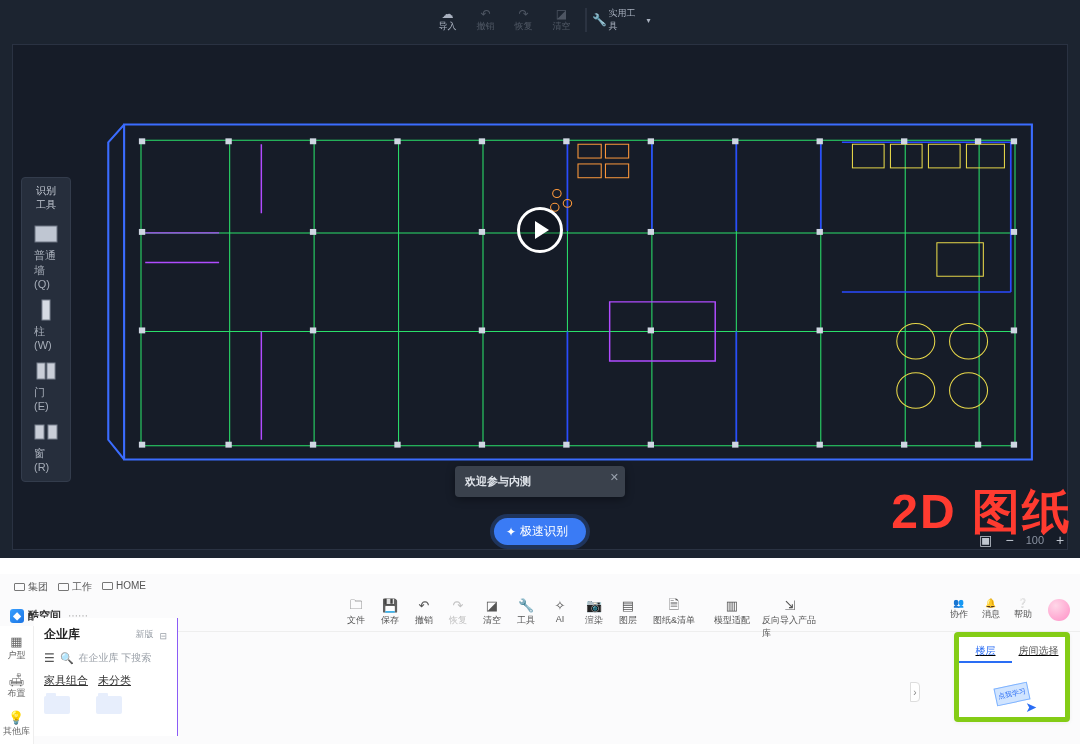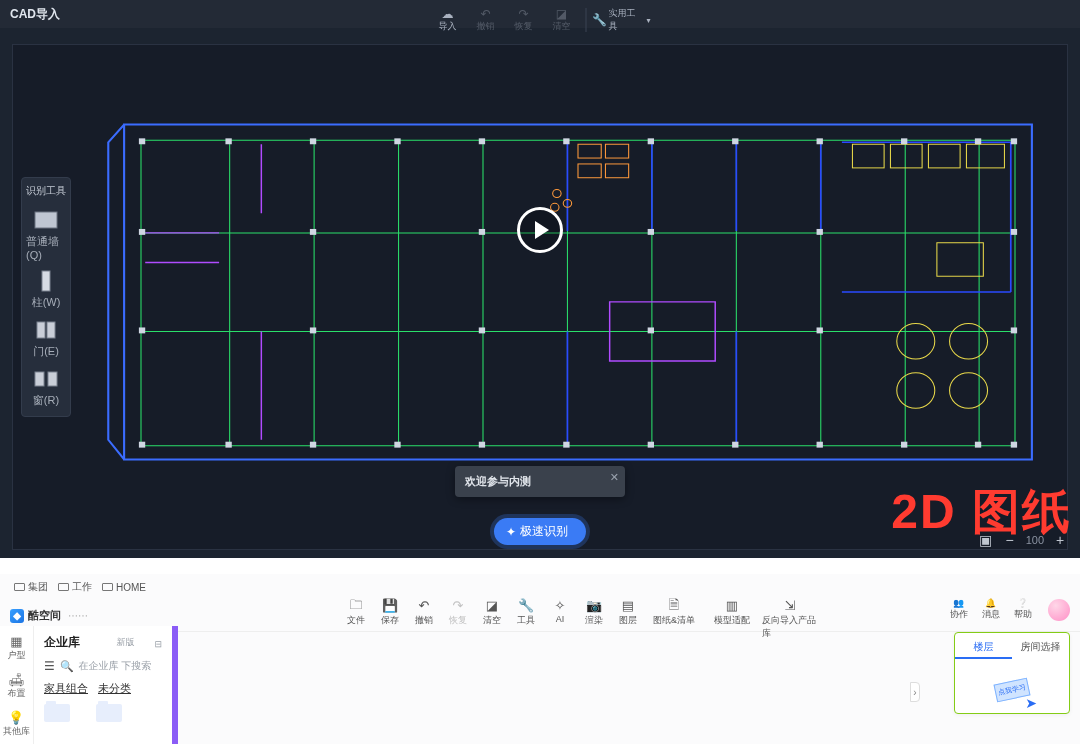--- a/index.html
+++ b/index.html
@@ -11,21 +11,21 @@
   .cad-toolbar { position: absolute; top: 4px; left: 50%; transform: translateX(-50%); display: flex; gap: 2px; }
   .tb-item { width: 36px; height: 32px; display: flex; flex-direction: column; align-items: center; justify-content: center; color: #aab2c0; font-size: 9px; gap: 0px; cursor: pointer; }
   .tb-item .ico { width: 14px; height: 12px; display: flex; align-items: center; justify-content: center; font-size: 12px; }
   .tb-item.disabled { opacity: .35; }
   .tb-sep { width: 1px; height: 24px; background: #3a4252; margin: 4px 4px 0 4px; }
   .tb-item.wide { width: 58px; flex-direction: row; gap: 2px; }
   .tb-item .dd { font-size: 8px; margin-left: 2px; }
 
   .canvas-area { position: absolute; left: 12px; right: 12px; top: 44px; bottom: 8px; background: #161c28; border: 1px solid #2a3242; }
   
-  .palette { position: absolute; left: 8px; top: 132px; width: 50px; background: #262e3c; border: 1px solid #333c4c; border-radius: 4px; padding: 4px 4px; }
+  .palette { position: absolute; left: 8px; top: 132px; width: 50px; background: #262e3c; border: 1px solid #333c4c; border-radius: 4px; padding: 4px 12px; }
   .palette-title { color: #c6ccd6; font-size: 10px; text-align: center; padding: 2px 0 6px 0; }
   .pal-item { display: flex; flex-direction: column; align-items: center; padding: 2px 0 4px 0; }
   .pal-item .picon { width: 32px; height: 28px; display: flex; align-items: center; justify-content: center; }
   .pal-item .plabel { font-size: 11px; color: #a6adb8; }
   .picon svg { display: block; }
 
   
   .floorplan { position: absolute; left: 90px; right: 14px; top: 50px; bottom: 60px; }
   .floorplan svg { width: 100%; height: 100%; }
 
@@ -40,72 +40,69 @@
 
   .cta-btn { position: absolute; left: 50%; top: 518px; transform: translateX(-50%); background: #3a7bf5; color: #fff; border-radius: 14px; padding: 5px 18px 5px 12px; font-size: 12px; display: flex; align-items: center; gap: 4px; cursor: pointer; box-shadow: 0 0 0 4px rgba(58,123,245,.25); }
 
   .watermark { position: absolute; right: 8px; bottom: 14px; color: #ff3b30; font-size: 48px; font-weight: 600; letter-spacing: 2px; pointer-events: none; }
 
   .status-strip { position: absolute; right: 12px; bottom: 10px; display: flex; align-items: center; gap: 8px; color: #8b93a2; font-size: 11px; }
   .zoombtn { width:16px; height:16px; display:flex; align-items:center; justify-content:center; color:#c0c6d0; font-size:14px; cursor:pointer; }
 
   
   .light-app { position: absolute; top: 574px; left: 0; width: 1080px; height: 170px; background: #fbfbfc; }
-  .breadcrumbs { display:flex; align-items:center; gap:10px; padding: 6px 14px; font-size: 10px; color: #555; }
+  .breadcrumbs { display:flex; align-items:flex-start; gap:10px; padding: 6px 14px; font-size: 10px; color: #555; }
   .breadcrumbs .crumb { display:flex; align-items:center; gap:3px; }
   .folder-ico { width:11px; height:8px; border:1px solid #777; border-radius:1px; }
   .light-header { display:flex; align-items:center; padding: 4px 10px; gap: 8px; border-bottom: 1px solid #eee; height: 32px; }
   .brand { display:flex; align-items:center; gap:4px; font-size: 11px; color:#333; font-weight:600; }
   .brand-dot { width:14px; height:14px; border-radius:3px; background: linear-gradient(135deg,#39a0ff,#1b74e4); display:flex; align-items:center; justify-content:center; color:#fff; font-size:10px; }
   .brand-sub { color:#aaa; font-weight: normal; margin-left:3px; font-size:10px; }
   .mid-tools { position:absolute; left: 340px; top: 24px; display:flex; gap: 2px; align-items:flex-start; }
   .mt-item { width: 32px; display:flex; flex-direction:column; align-items:center; gap:1px; font-size: 9px; color:#555; cursor:pointer; }
   .mt-item.disabled { opacity:.35; }
   .mt-item.wide { width: 56px; }
   .mt-item .mi { font-size: 13px; height:15px; display:flex; align-items:center; justify-content:center; }
   .right-tools { position:absolute; right: 10px; top: 24px; display:flex; align-items:center; gap: 6px; }
   .rt-item { width: 26px; display:flex; flex-direction:column; align-items:center; font-size: 9px; color:#555; }
   .avatar { width:22px; height:22px; border-radius:50%; background: radial-gradient(circle at 35% 30%, #ffd7e8, #ff8fc6); margin-left:6px; }
 
   .left-rail { position:absolute; left:0; top: 52px; width: 34px; background:#fff; display:flex; flex-direction:column; align-items:center; padding-top: 8px; gap: 10px; border-right: 1px solid #eee; height: 118px; }
   .rail-item { width: 30px; display:flex; flex-direction:column; align-items:center; font-size: 9px; color:#666; gap:1px; }
   .rail-item .ri { font-size: 13px; width:16px; height:14px; display:flex; align-items:center; justify-content:center; }
 
-  .lib-panel { position:absolute; left: 34px; top: 52px; width: 144px; background:#fff; padding: 8px 10px; border-right:6px solid #8b5cf6; height:118px; }
+  .lib-panel { position:absolute; left: 34px; top: 44px; width: 144px; background:#fff; padding: 8px 10px; border-right:1px solid #8b5cf6; height:118px; }
   .lib-title-row { display:flex; align-items:center; justify-content:space-between; }
   .lib-title { font-size: 12px; font-weight: 600; color:#222; }
-  .lib-ver { font-size: 9px; color: #9aa0a8; display:flex; align-items:flex-end; gap:20px; }
+  .lib-ver { font-size: 9px; color: #9aa0a8; display:flex; align-items:flex-end; gap:6px; }
   .search-row { display:flex; align-items:center; gap:6px; margin: 8px 0; }
   .burger { font-size: 12px; color:#555; }
   .search-box { flex:1; display:flex; align-items:center; gap:4px; font-size: 10px; color:#9aa0a8; }
   .search-ico { font-size: 11px; }
   .tabs { display:flex; gap: 10px; font-size: 11px; color:#333;text-decoration:underline; }
   .tabs .tab { cursor:pointer; }
   .folder-items { display:flex; gap: 26px; padding-top: 8px; }
   .folder-tile { display:flex; flex-direction:column; align-items:center; gap:2px; font-size: 9px; color:#888; }
   .folder-shape { width: 26px; height: 18px; background: #e7eefc; border-radius: 2px; position:relative; }
   .folder-shape::before { content:''; position:absolute; top:-3px; left:2px; width:10px; height:4px; background:#e7eefc; border-radius:1px; }
 
   .side-caret { position:absolute; top: 108px; right: 160px; width: 10px; height: 20px; background:#fff; border:1px solid #ddd; border-radius: 0 4px 4px 0; display:flex; align-items:center; justify-content:center; font-size:10px; color:#888; cursor:pointer; }
 
-  .mini-panel { position:absolute; right: 10px; top: 58px; width: 116px; background:#fff; border:1px solid #84cc16; box-shadow: 0 1px 4px rgba(0,0,0,.05); border-radius: 4px; display:flex; flex-direction:column; align-items:center; padding: 4px 0 8px 0; }
+  .mini-panel { position:absolute; right: 10px; top: 58px; width: 116px; background:#fff; border:5px solid #84cc16; box-shadow: 0 1px 4px rgba(0,0,0,.05); border-radius: 4px; display:flex; flex-direction:column; align-items:center; padding: 4px 0 8px 0; text-decoration: underline; }
   .mini-tabs { display:flex; width:100%; }
   .mini-tab { flex:1; text-align:center; font-size: 10px; padding: 3px 0; color:#555; }
   .mini-tab.active { color:#2a6df4; border-bottom: 2px solid #2a6df4; }
   .mini-preview { margin-top: 18px; width: 42px; height: 28px; position: relative; }
   .mini-preview .box { position:absolute; left:4px; top:4px; width:34px; height:18px; background:#d0e4ff; border:1px solid #7db2ff; transform: rotate(-12deg); font-size: 7px; color:#2a6df4; display:flex; align-items:center; justify-content:center; }
   .mini-preview .cursor { position:absolute; right:-4px; bottom:-6px; font-size: 14px; color:#2a6df4; }
 </style>
 </head>
 <body>
 
 <div class="cad-app">
-  <div class="cad-titlebar">
-    <span class="cad-title">CAD导入</span>
-  </div>
   <div class="cad-toolbar">
     <div class="tb-item">
         <span class="ico">☁</span>
         <span>导入</span>
       </div>
     <div class="tb-item disabled">
         <span class="ico">↶</span>
         <span>撤销</span>
       </div>
     <div class="tb-item disabled">

